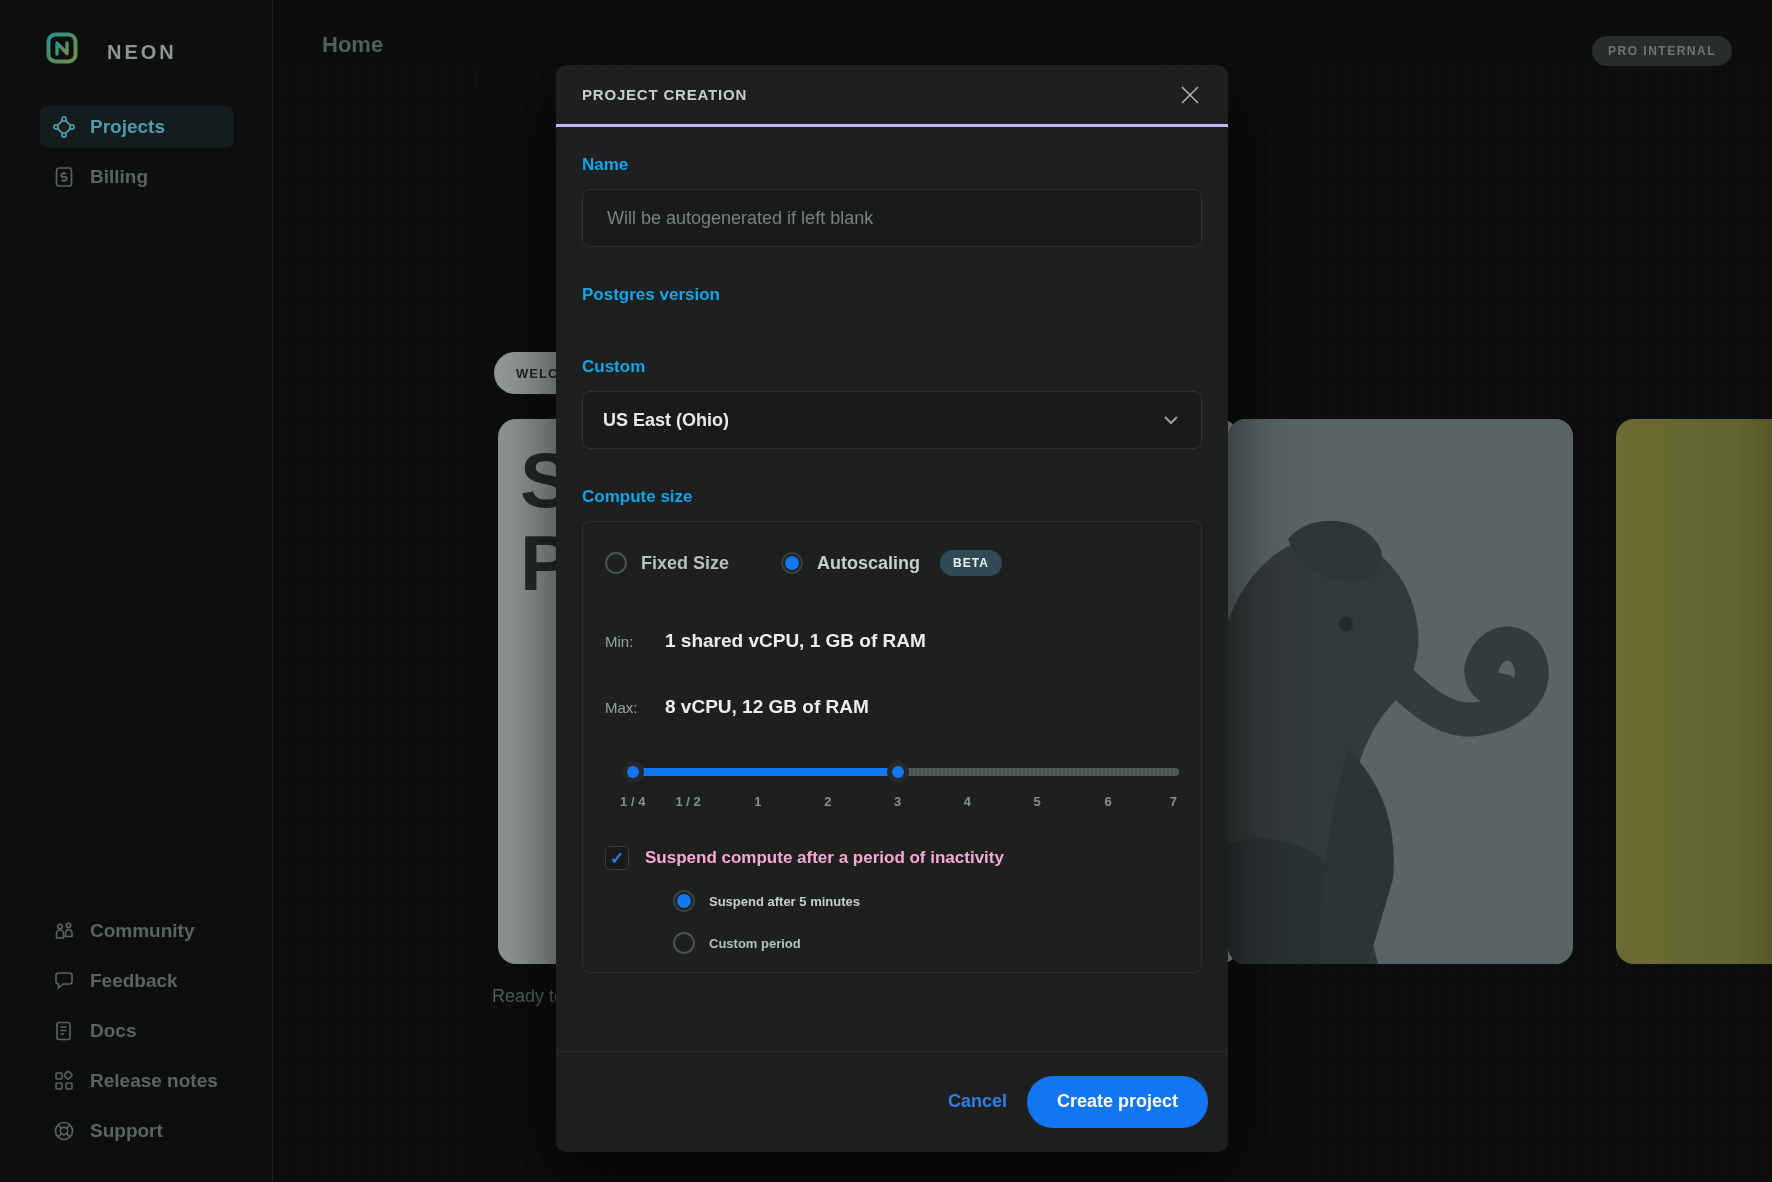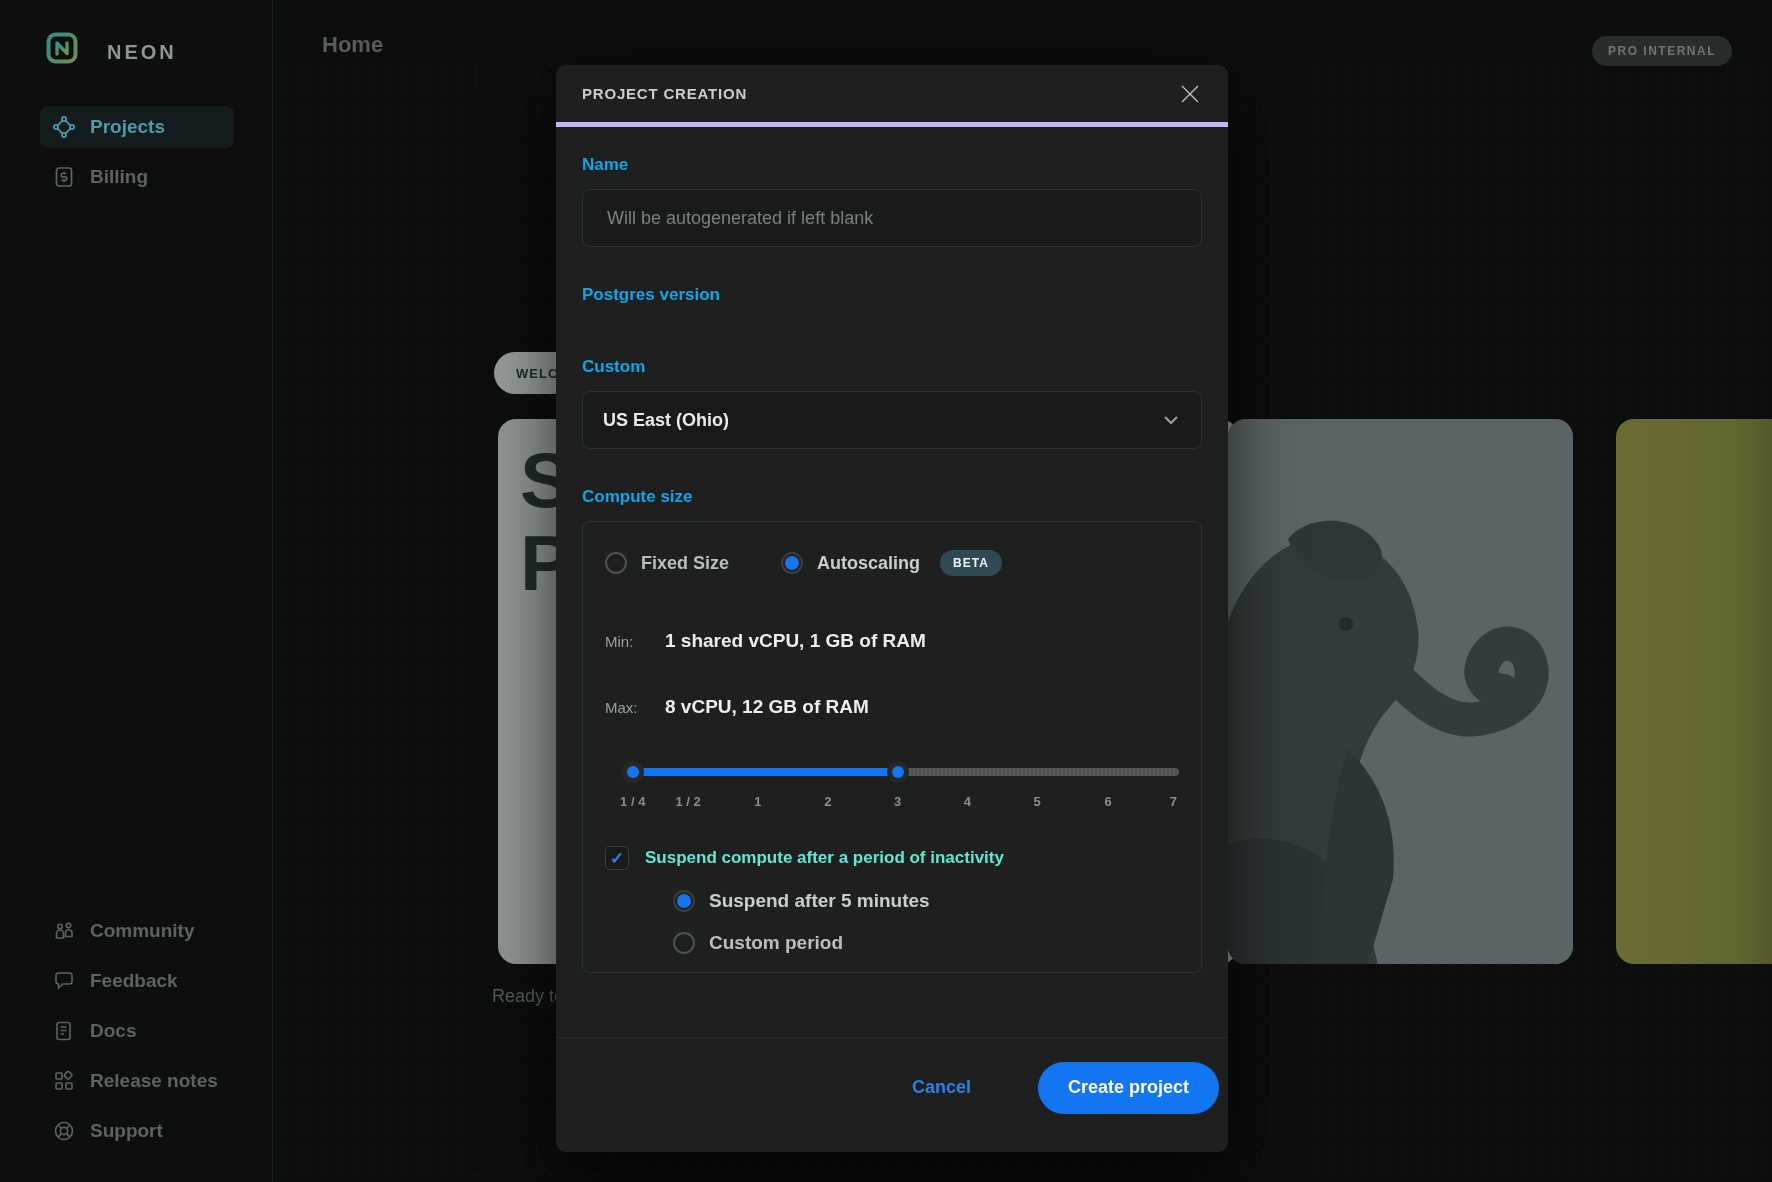--- a/index.html
+++ b/index.html
@@ -72,21 +72,21 @@
     background:linear-gradient(90deg,#6a6c33 0%, #63652f 55%, #3b3e1e 100%);
   }
 
   
   .modal {
     position:absolute; left:556px; top:65px; width:672px; height:1087px;
     background:#1e2020; border-radius:10px; z-index:10;
     box-shadow:0 24px 70px rgba(0,0,0,.65);
   }
   .modal-header {
-    height:62px; border-bottom:5px solid #c4b5fd; display:flex;
+    height:62px; border-bottom:3px solid #c4b5fd; display:flex;
     align-items:center; justify-content:space-between; padding:0 26px;
   }
   .modal-title { font-size:15px; font-weight:700; letter-spacing:.8px; color:#c9cdcd; }
   .close-btn { width:24px; height:24px; color:#b9bdbd; cursor:pointer; }
   .modal-body { padding:28px 26px 0; }
   .field-label { font-size:17px; font-weight:600; color:#0ea5e9; margin-bottom:14px; }
   .text-input, .select-box {
     width:100%; height:58px; background:#191b1b; border:1px solid #2e3131;
     border-radius:8px; font-size:18px; color:#e9ebeb;
     font-family:"Liberation Sans", sans-serif;
@@ -139,28 +139,28 @@
   .tick {
     position:absolute; top:34px; transform:translateX(-50%);
     font-size:13px; font-weight:700; color:#878e8e; white-space:nowrap;
   }
   .suspend-row { display:flex; align-items:center; gap:16px; margin-top:26px; cursor:pointer; }
   .checkbox {
     width:24px; height:24px; border-radius:5px; background:#191b1b;
     border:1px solid #3a3e3e; color:#2b7ef5; font-size:17px; font-weight:700;
     display:flex; align-items:center; justify-content:center; flex:none;
   }
-  .suspend-label { font-size:17px; font-weight:700; color:#5eead4; }
+  .suspend-label { font-size:17px; font-weight:700; color:#f9a8d4; }
   .sub-radio { display:flex; align-items:center; gap:14px; margin:20px 0 0 68px; cursor:pointer; }
-  .sub-radio .radio-label { font-size:19px; }
+  .sub-radio .radio-label { font-size:13px; }
 
   .modal-footer {
-    position:absolute; left:0; right:0; bottom:15px; height:100px;
+    position:absolute; left:0; right:0; bottom:1px; height:100px;
     border-top:1px solid #292c2c; display:flex; align-items:center;
-    justify-content:flex-end; gap:67px; padding:0 9px;
+    justify-content:flex-end; gap:20px; padding:0 20px;
   }
   .cancel-link { font-size:18px; font-weight:700; color:#2f7fe8; cursor:pointer; }
   .create-btn {
     height:52px; padding:0 30px; border:none; border-radius:26px;
     background:#1276f2; color:#ffffff; font-size:18px; font-weight:700;
     font-family:"Liberation Sans", sans-serif; cursor:pointer;
   }
 </style>
 </head>
 <body>

